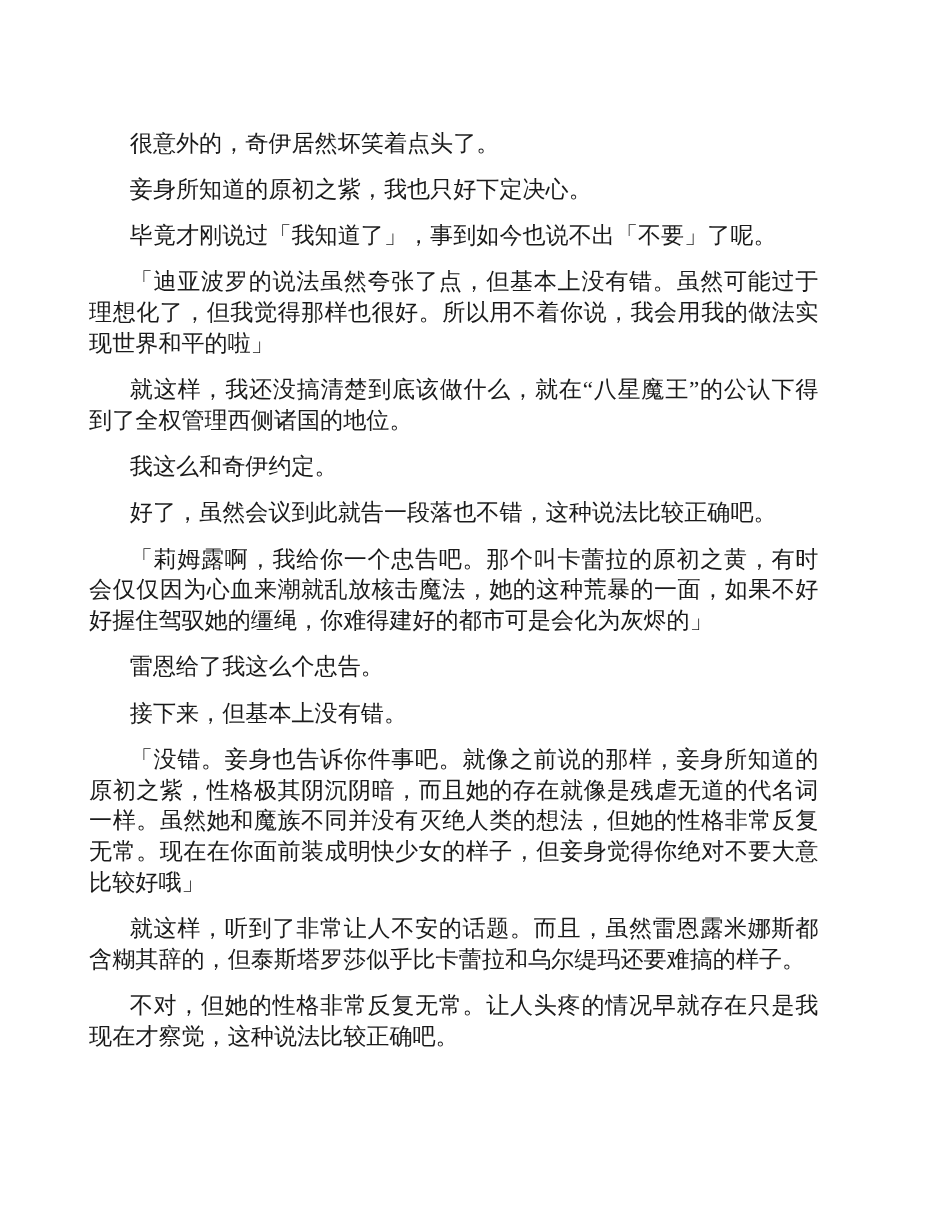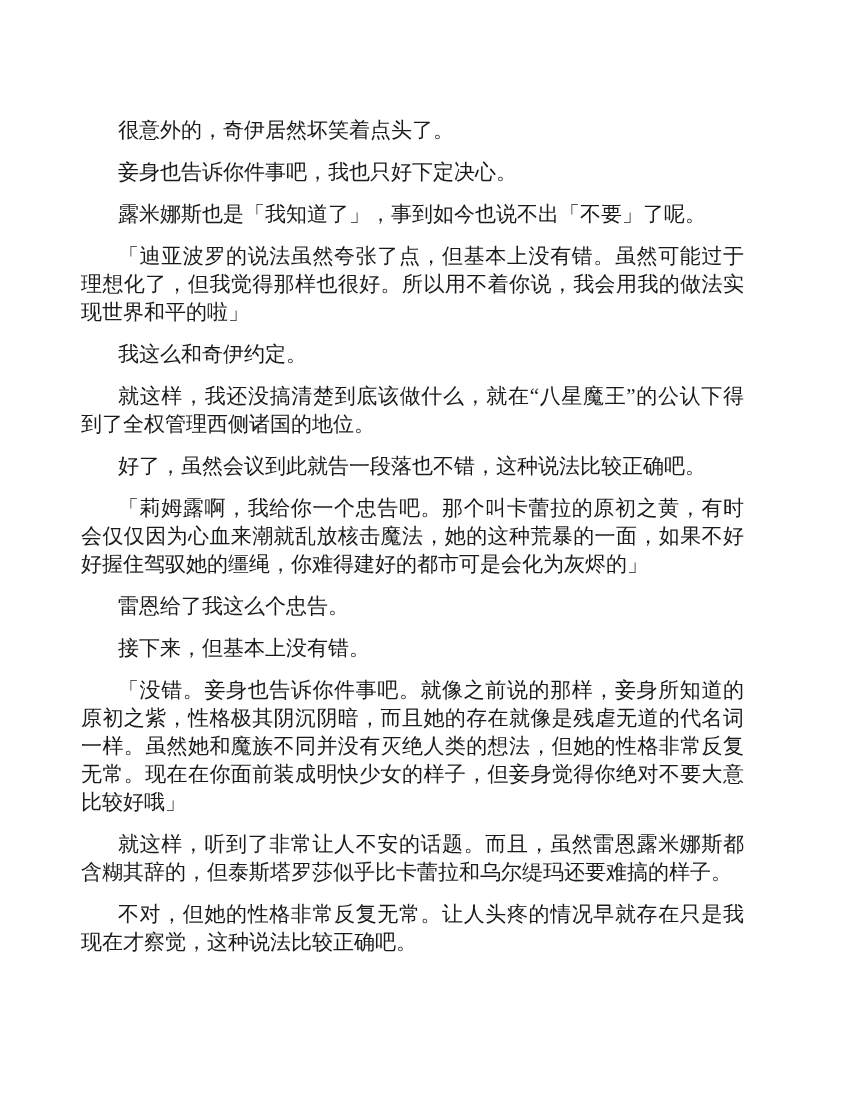--- a/index.html
+++ b/index.html
@@ -31,25 +31,25 @@
     text-indent: 37px;
     word-break: break-all;
   }
 </style>
 </head>
 <body>
 
 <div class="page" style="background: rgb(255, 255, 255);">
   <div class="page-content" style="color: rgb(26, 26, 26);">
       <p>很意外的，奇伊居然坏笑着点头了。</p>
-      <p>妾身也告诉你件事吧，我也只好下定决心。</p>
-      <p>露米娜斯也是「我知道了」，事到如今也说不出「不要」了呢。</p>
+      <p>妾身所知道的原初之紫，我也只好下定决心。</p>
+      <p>毕竟才刚说过「我知道了」，事到如今也说不出「不要」了呢。</p>
       <p>「迪亚波罗的说法虽然夸张了点，但基本上没有错。虽然可能过于理想化了，但我觉得那样也很好。所以用不着你说，我会用我的做法实现世界和平的啦」</p>
+      <p>就这样，我还没搞清楚到底该做什么，就在“八星魔王”的公认下得到了全权管理西侧诸国的地位。</p>
       <p>我这么和奇伊约定。</p>
-      <p>就这样，我还没搞清楚到底该做什么，就在“八星魔王”的公认下得到了全权管理西侧诸国的地位。</p>
       <p>好了，虽然会议到此就告一段落也不错，这种说法比较正确吧。</p>
       <p>「莉姆露啊，我给你一个忠告吧。那个叫卡蕾拉的原初之黄，有时会仅仅因为心血来潮就乱放核击魔法，她的这种荒暴的一面，如果不好好握住驾驭她的缰绳，你难得建好的都市可是会化为灰烬的」</p>
       <p>雷恩给了我这么个忠告。</p>
       <p>接下来，但基本上没有错。</p>
       <p>「没错。妾身也告诉你件事吧。就像之前说的那样，妾身所知道的原初之紫，性格极其阴沉阴暗，而且她的存在就像是残虐无道的代名词一样。虽然她和魔族不同并没有灭绝人类的想法，但她的性格非常反复无常。现在在你面前装成明快少女的样子，但妾身觉得你绝对不要大意比较好哦」</p>
       <p>就这样，听到了非常让人不安的话题。而且，虽然雷恩露米娜斯都含糊其辞的，但泰斯塔罗莎似乎比卡蕾拉和乌尔缇玛还要难搞的样子。</p>
       <p>不对，但她的性格非常反复无常。让人头疼的情况早就存在只是我现在才察觉，这种说法比较正确吧。</p>
     </div>
 </div>
 

